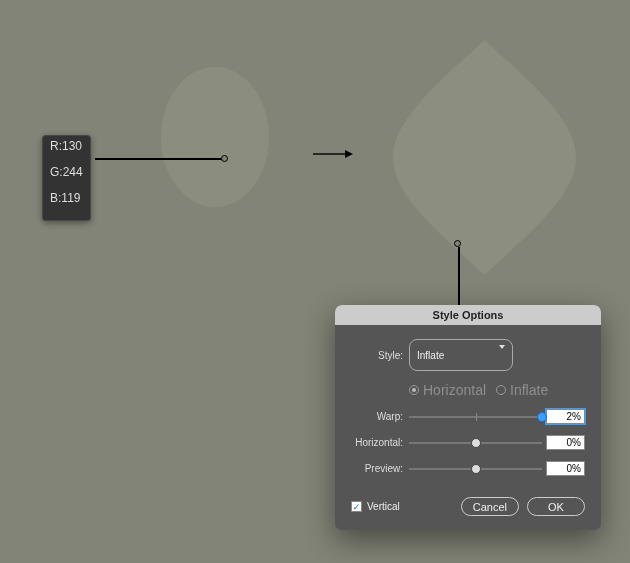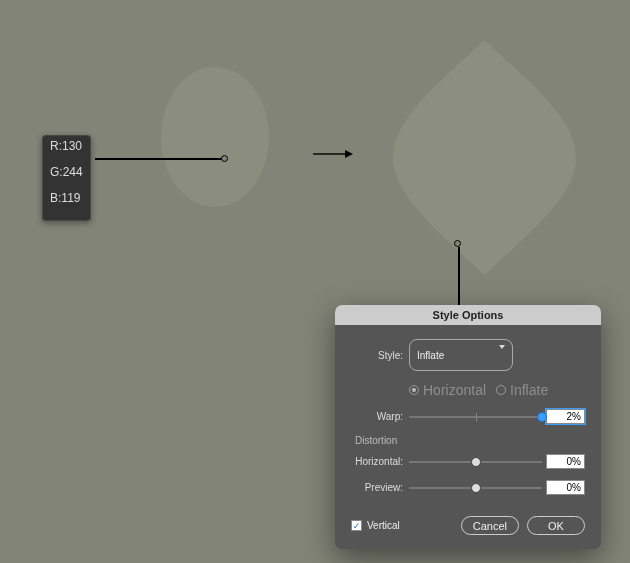--- a/index.html
+++ b/index.html
@@ -236,21 +236,20 @@
     <div class="row">
       <div class="lbl">Warp:</div>
       <div class="slider">
         <div class="track"></div>
         <div class="tick" style="left:50%"></div>
         <div class="knob blue" style="left:100%"></div>
       </div>
       <div class="valbox hl">2%</div>
     </div>
 
-    <div class="section-label">Distortion</div>
 
     <div class="row">
       <div class="lbl">Horizontal:</div>
       <div class="slider">
         <div class="track"></div>
         <div class="tick" style="left:50%"></div>
         <div class="knob" style="left:50%"></div>
       </div>
       <div class="valbox">0%</div>
     </div>

